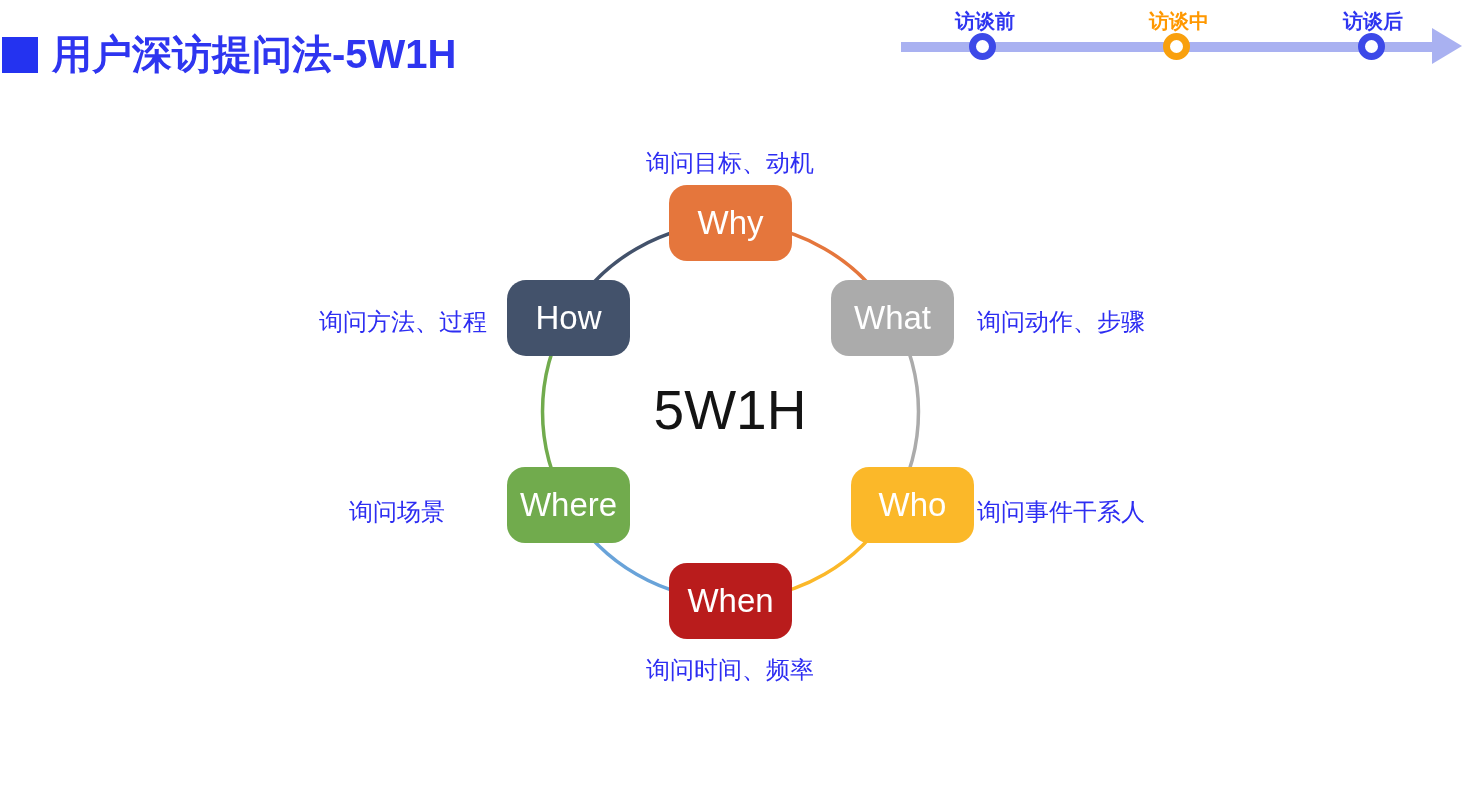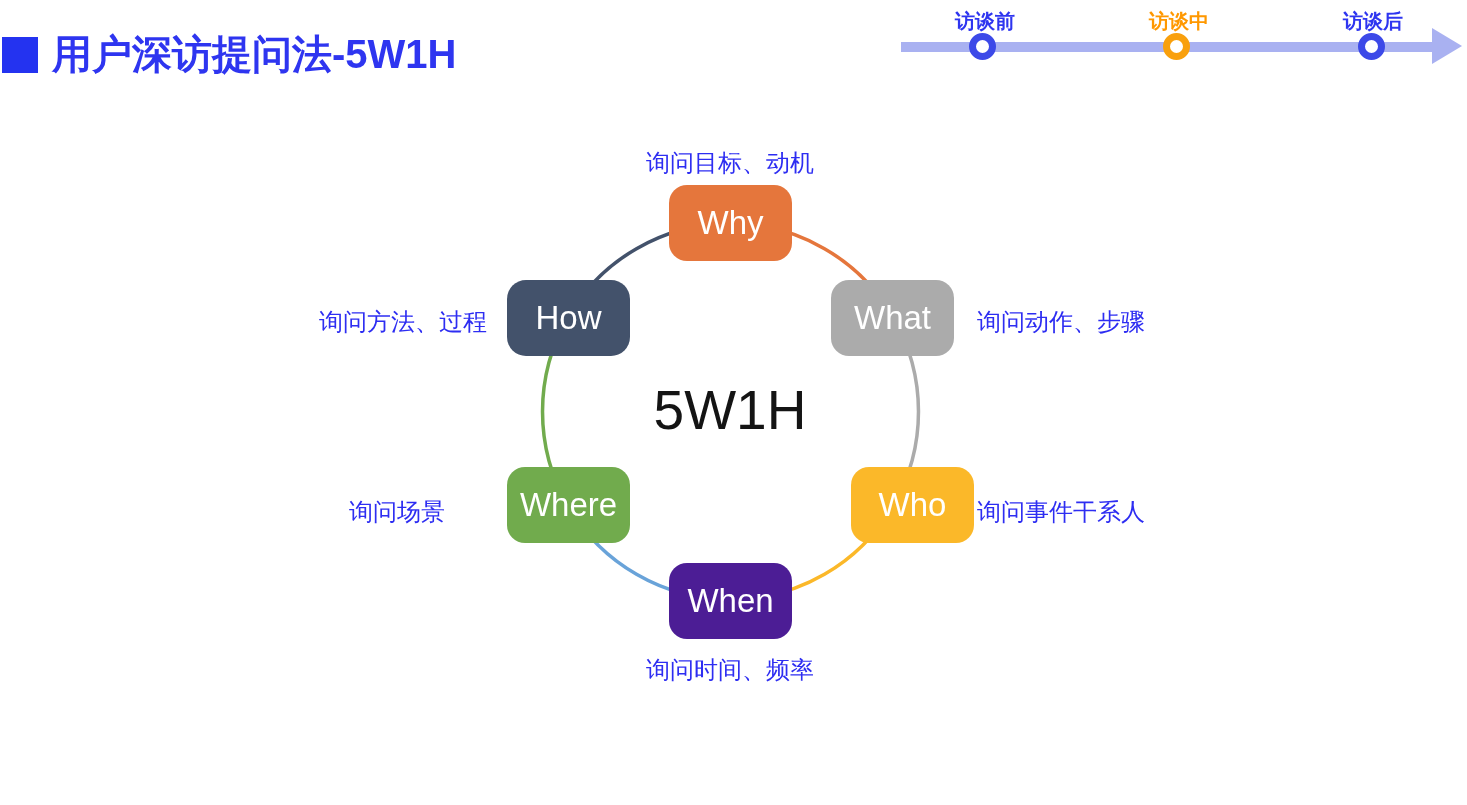--- a/index.html
+++ b/index.html
@@ -149,21 +149,21 @@
 
     <div class="node node-why" style="background-color: rgb(229, 118, 60); border-radius: 18px;">
       <span>Why</span>
     </div>
     <div class="node node-what" style="background-color: rgb(171, 171, 171);">
       <span>What</span>
     </div>
     <div class="node node-who" style="background-color: rgb(251, 184, 41);">
       <span>Who</span>
     </div>
-    <div class="node node-when" style="background-color: #4c1d95;">
+    <div class="node node-when" style="background-color: #b91c1c;">
       <span>When</span>
     </div>
     <div class="node node-where" style="background-color: rgb(113, 171, 77);">
       <span>Where</span>
     </div>
     <div class="node node-how" style="background-color: rgb(67, 82, 107);">
       <span>How</span>
     </div>
 
     <div class="annotation ann-top" style="color: rgb(45, 45, 242);">询问目标、动机</div>

